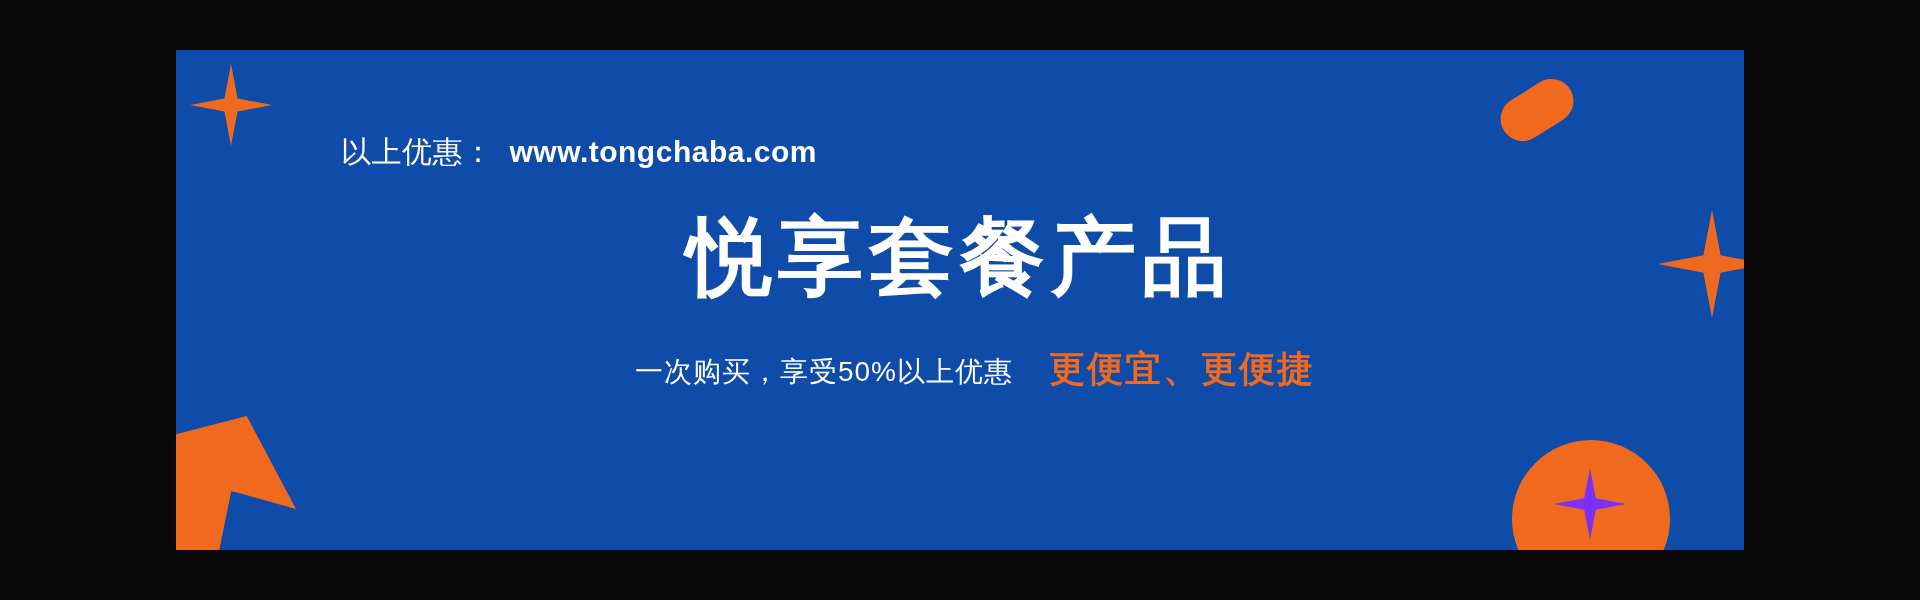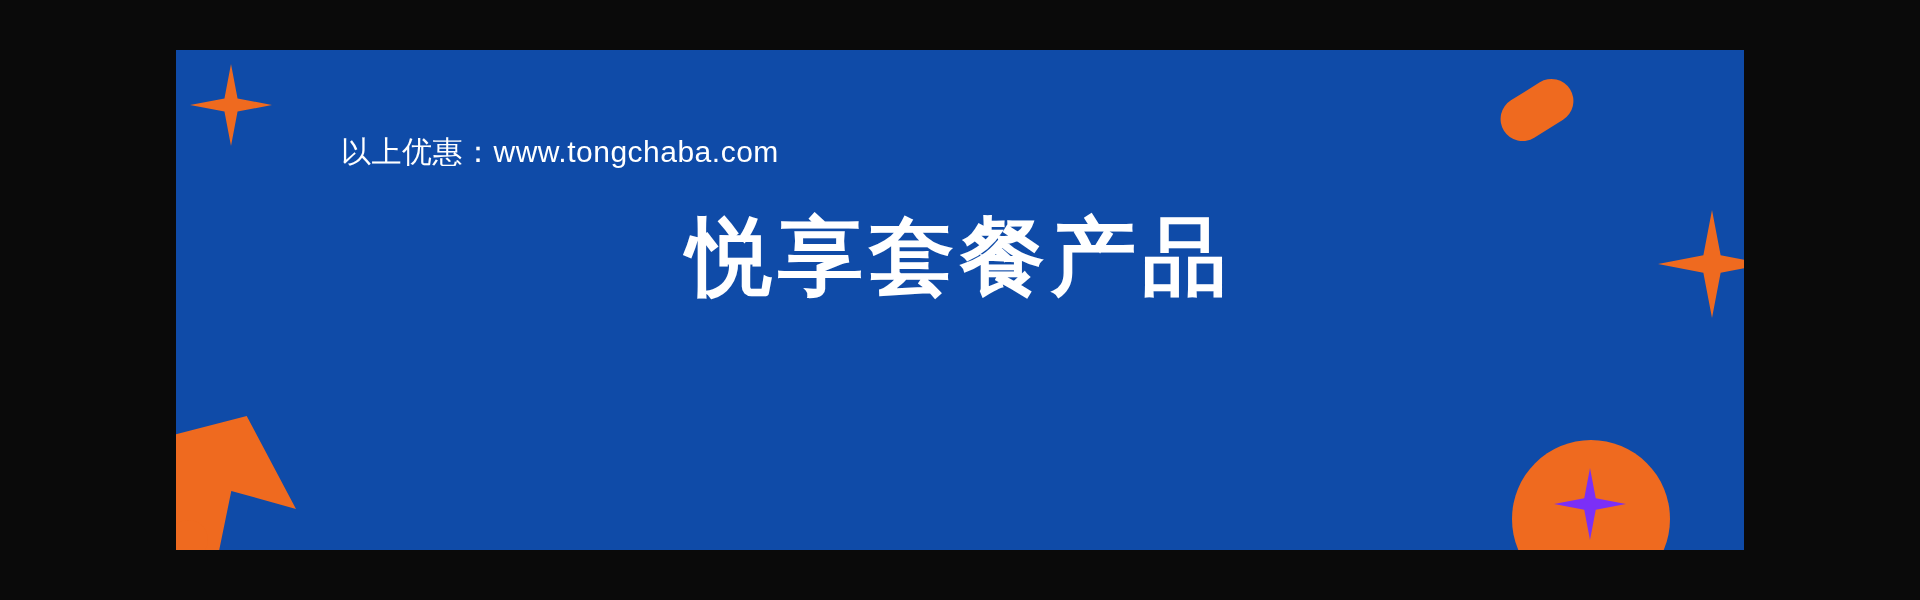--- a/index.html
+++ b/index.html
@@ -77,21 +77,21 @@
 
   .platform-line {
     position:absolute;
     left:165px; top:82px;
     font-size:30px;
     color:#ffffff;
     letter-spacing:0.5px;
     white-space:nowrap;
     font-weight:400;
   }
-  .platform-line .url { font-weight:400; }
+  .platform-line .url { font-weight:700;margin-left:16px; }
 
   .main-title {
     position:absolute;
     top:162px;
     left:0; right:0;
     text-align:center;
     font-size:85px;
     line-height:1.05;
     font-weight:bold;
     color:#ffffff;
@@ -137,15 +137,19 @@
   <div class="deco star-inner-circle"></div>
 
   <div class="content">
 
     <div class="platform-line">
       <span>以上优惠：</span><span class="url">www.tongchaba.com</span>
     </div>
 
     <div class="main-title">悦享套餐产品</div>
 
+    <div class="sub-row">
+      <span class="sub-white">一次购买，享受50%以上优惠</span>
+      <span class="sub-orange">更便宜、更便捷</span>
+    </div>
 
   </div>
 </div>
 
 </body></html>

